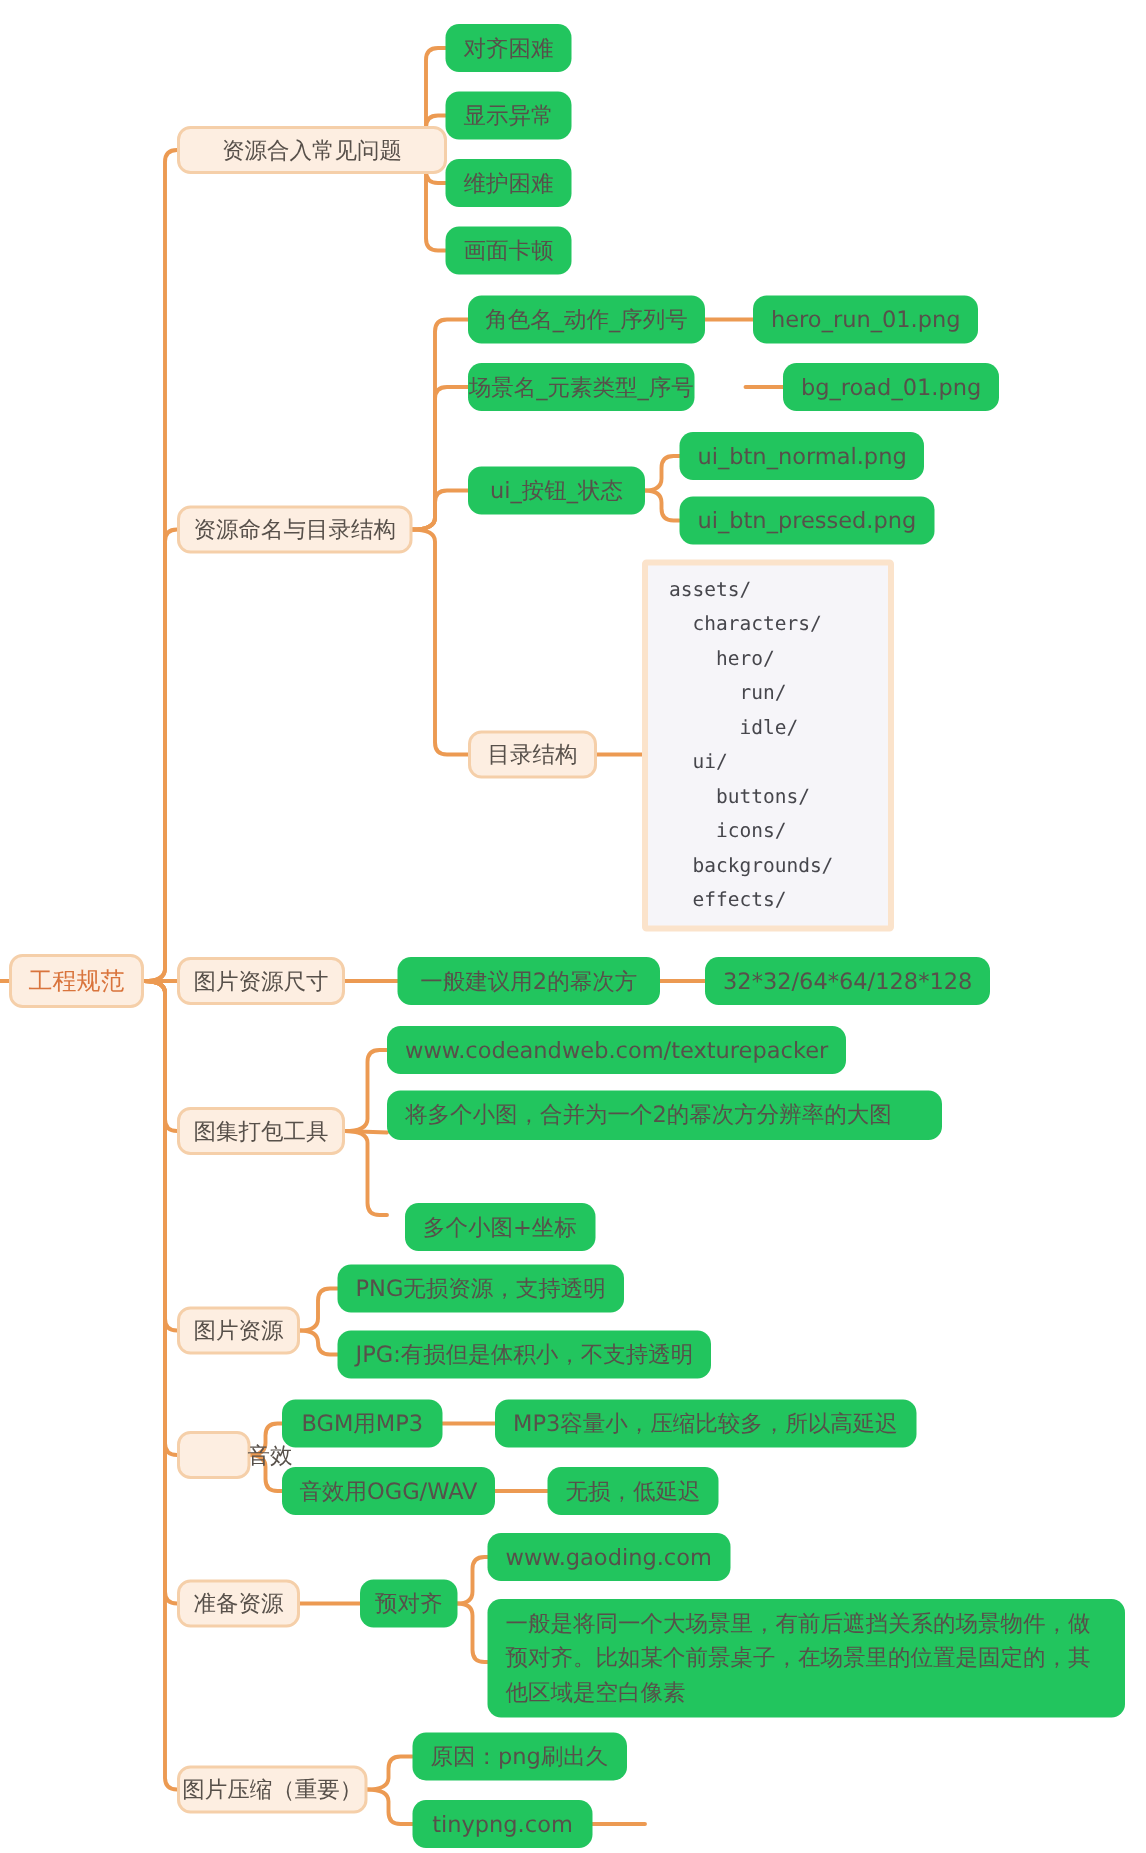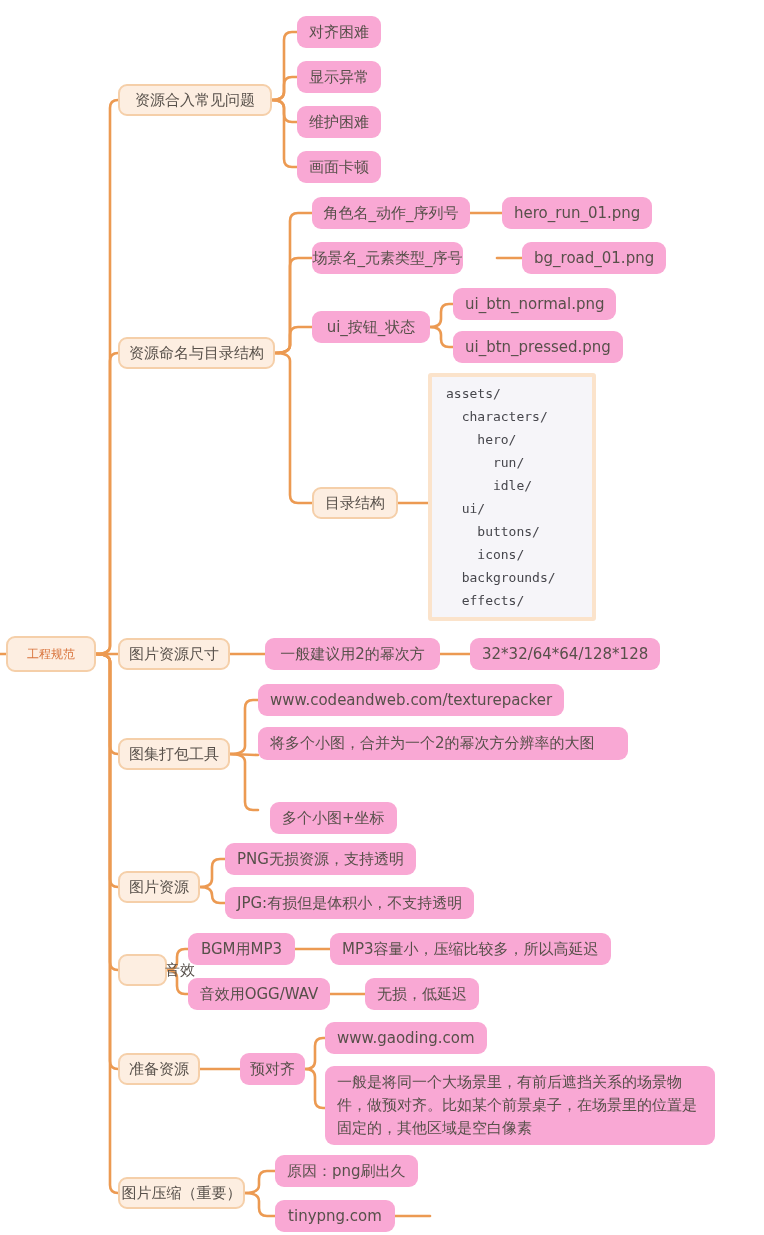--- a/index.html
+++ b/index.html
@@ -7,28 +7,28 @@
     position:relative;
     width:764px;height:1235px;
     background:#ffffff;
     font-family:"DejaVu Sans","Liberation Sans",sans-serif;
     overflow:hidden;
   }
   #links{position:absolute;left:0;top:0;pointer-events:none;}
   #links path{fill:none;stroke:#EC9A52;stroke-width:2.6;stroke-linecap:round;}
   .node{
     position:absolute;box-sizing:border-box;
-    background:#f9a8d4;border-radius:9px;
+    background:#22c55e;border-radius:9px;
     color:#57504A;font-size:15px;line-height:22px;
     padding:5px 12px;white-space:nowrap;
   }
   .node.fixed{padding-left:0;padding-right:0;text-align:center;}
   .node.bordered{background:#FDEEE1;border:2px solid #F5CFA9;padding-top:3px;padding-bottom:3px;}
   .node.wrap{white-space:normal;text-align:left;line-height:23px;padding:5px 12px;}
-  .node.root-node{color:#D9743C;font-size:12px;font-weight:500;padding-top:5px;padding-bottom:5px;}
+  .node.root-node{color:#D9743C;font-size:16px;font-weight:500;padding-top:5px;padding-bottom:5px;}
   .codeblock{
     position:absolute;box-sizing:border-box;
     background:#F6F5F9;border:4px solid #FBE3CB;border-radius:3px;
     color:#46464C;font-family:"DejaVu Sans Mono","Liberation Mono",monospace;
     font-size:13px;line-height:23px;padding:5px 14px;white-space:pre;
   }
 </style>
 </head>
 <body>
 
@@ -80,21 +80,21 @@
     <path d="M305 1069 Q315 1069 315 1061 L315 1046 Q315 1038 323 1038 L325 1038"></path>
     <path d="M305 1069 Q315 1069 315 1077 L315 1100 Q315 1108 323 1108 L325 1108"></path>
 
     <path d="M245 1193 Q259 1193 259 1185 L259 1179 Q259 1171 267 1171 L275 1171"></path>
     <path d="M245 1193 Q259 1193 259 1201 L259 1208 Q259 1216 267 1216 L275 1216"></path>
     <path d="M395 1216 L430 1216"></path>
   </svg>
 
   <div class="node bordered fixed root-node" style="left:6px;top:636px;width:90px;">工程规范</div>
 
-  <div class="node bordered fixed" style="left:118px;top:84px;width:154px;">资源合入常见问题</div>
+  <div class="node bordered fixed" style="left:118px;top:84px;width:180px;">资源合入常见问题</div>
   <div class="node" style="left:297px;top:16px;">对齐困难</div>
   <div class="node" style="left:297px;top:61px;">显示异常</div>
   <div class="node" style="left:297px;top:106px;">维护困难</div>
   <div class="node" style="left:297px;top:151px;">画面卡顿</div>
 
   <div class="node bordered fixed" style="left:118px;top:337px;width:157px;">资源命名与目录结构</div>
   <div class="node fixed" style="left:312px;top:197px;width:158px;">角色名_动作_序列号</div>
   <div class="node" style="left:502px;top:197px;">hero_run_01.png</div>
   <div class="node fixed" style="left:312px;top:242px;width:151px;">场景名_元素类型_序号</div>
   <div class="node" style="left:522px;top:242px;">bg_road_01.png</div>
@@ -128,19 +128,19 @@
 
   <div class="node bordered fixed" style="left:118px;top:954px;width:48px;padding-left:45px;">音效</div>
   <div class="node fixed" style="left:188px;top:933px;width:107px;">BGM用MP3</div>
   <div class="node" style="left:330px;top:933px;">MP3容量小，压缩比较多，所以高延迟</div>
   <div class="node fixed" style="left:188px;top:978px;width:142px;">音效用OGG/WAV</div>
   <div class="node" style="left:365px;top:978px;">无损，低延迟</div>
 
   <div class="node bordered fixed" style="left:118px;top:1053px;width:82px;">准备资源</div>
   <div class="node fixed" style="left:240px;top:1053px;width:65px;">预对齐</div>
   <div class="node" style="left:325px;top:1022px;">www.gaoding.com</div>
-  <div class="node wrap" style="left:325px;top:1066px;width:390px;">一般是将同一个大场景里，有前后遮挡关系的场景物件，做预对齐。比如某个前景桌子，在场景里的位置是固定的，其他区域是空白像素</div>
+  <div class="node wrap" style="left:325px;top:1066px;width:425px;">一般是将同一个大场景里，有前后遮挡关系的场景物件，做预对齐。比如某个前景桌子，在场景里的位置是固定的，其他区域是空白像素</div>
 
   <div class="node bordered fixed" style="left:118px;top:1177px;width:127px;">图片压缩（重要）</div>
   <div class="node" style="left:275px;top:1155px;">原因：png刷出久</div>
   <div class="node fixed" style="left:275px;top:1200px;width:120px;">tinypng.com</div>
 
 </div>
 
 </body></html>

